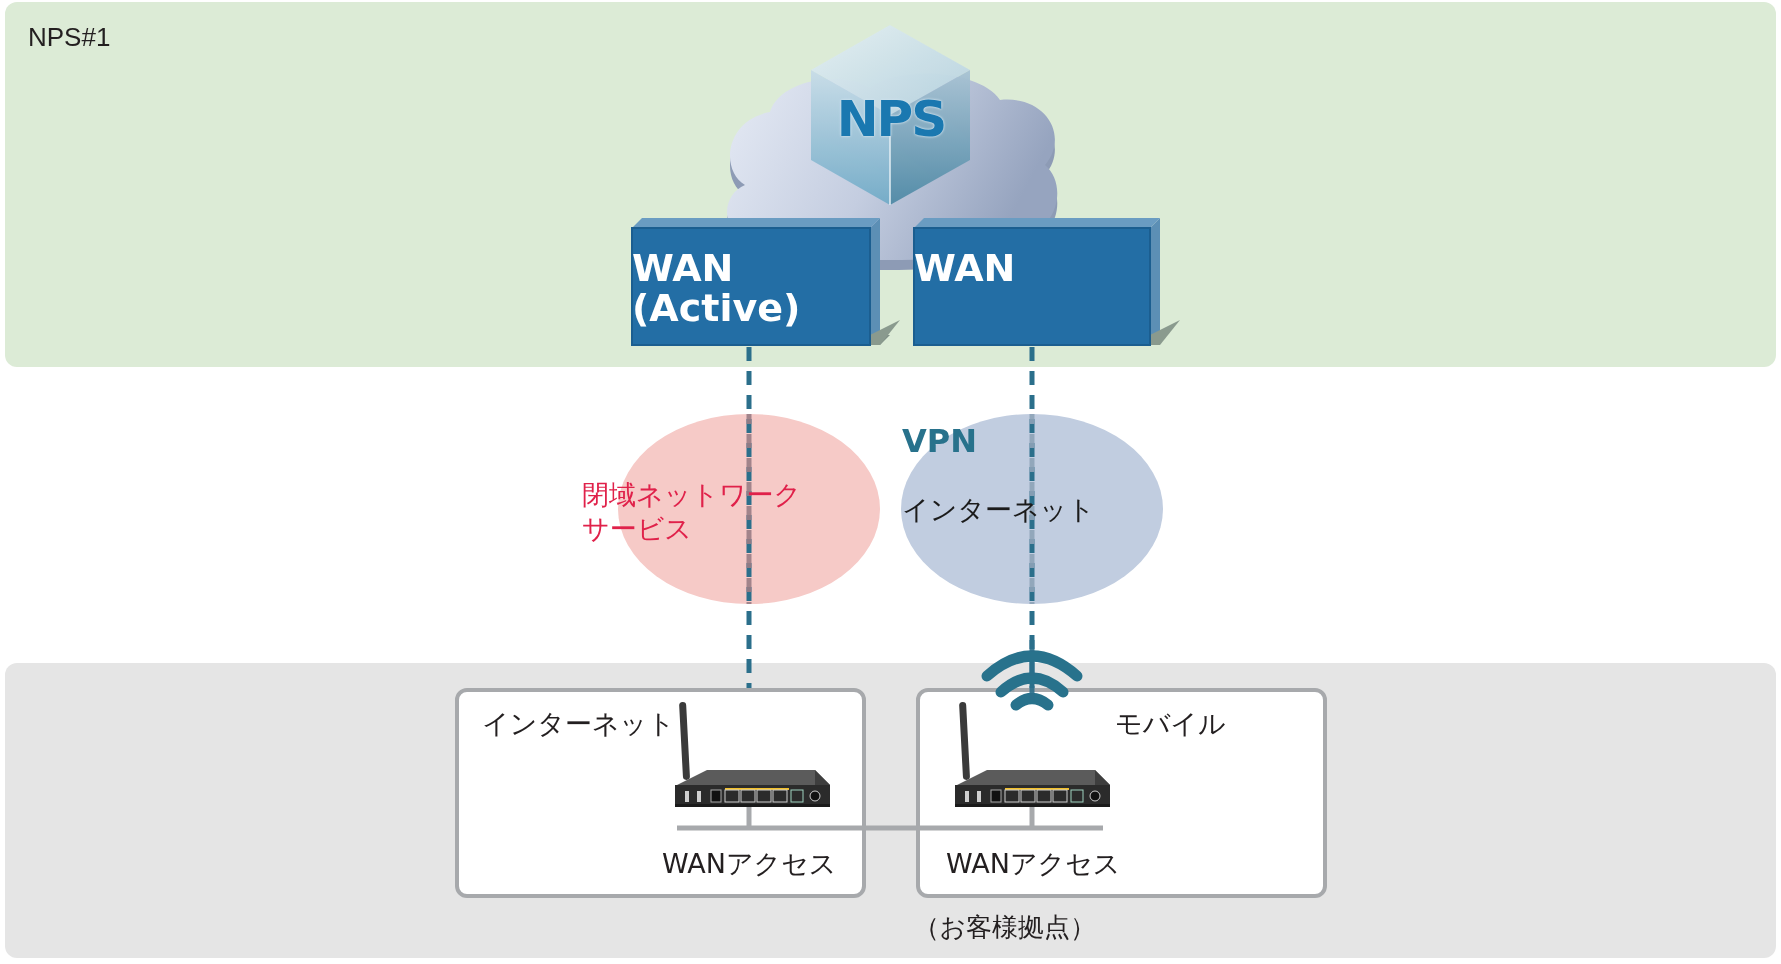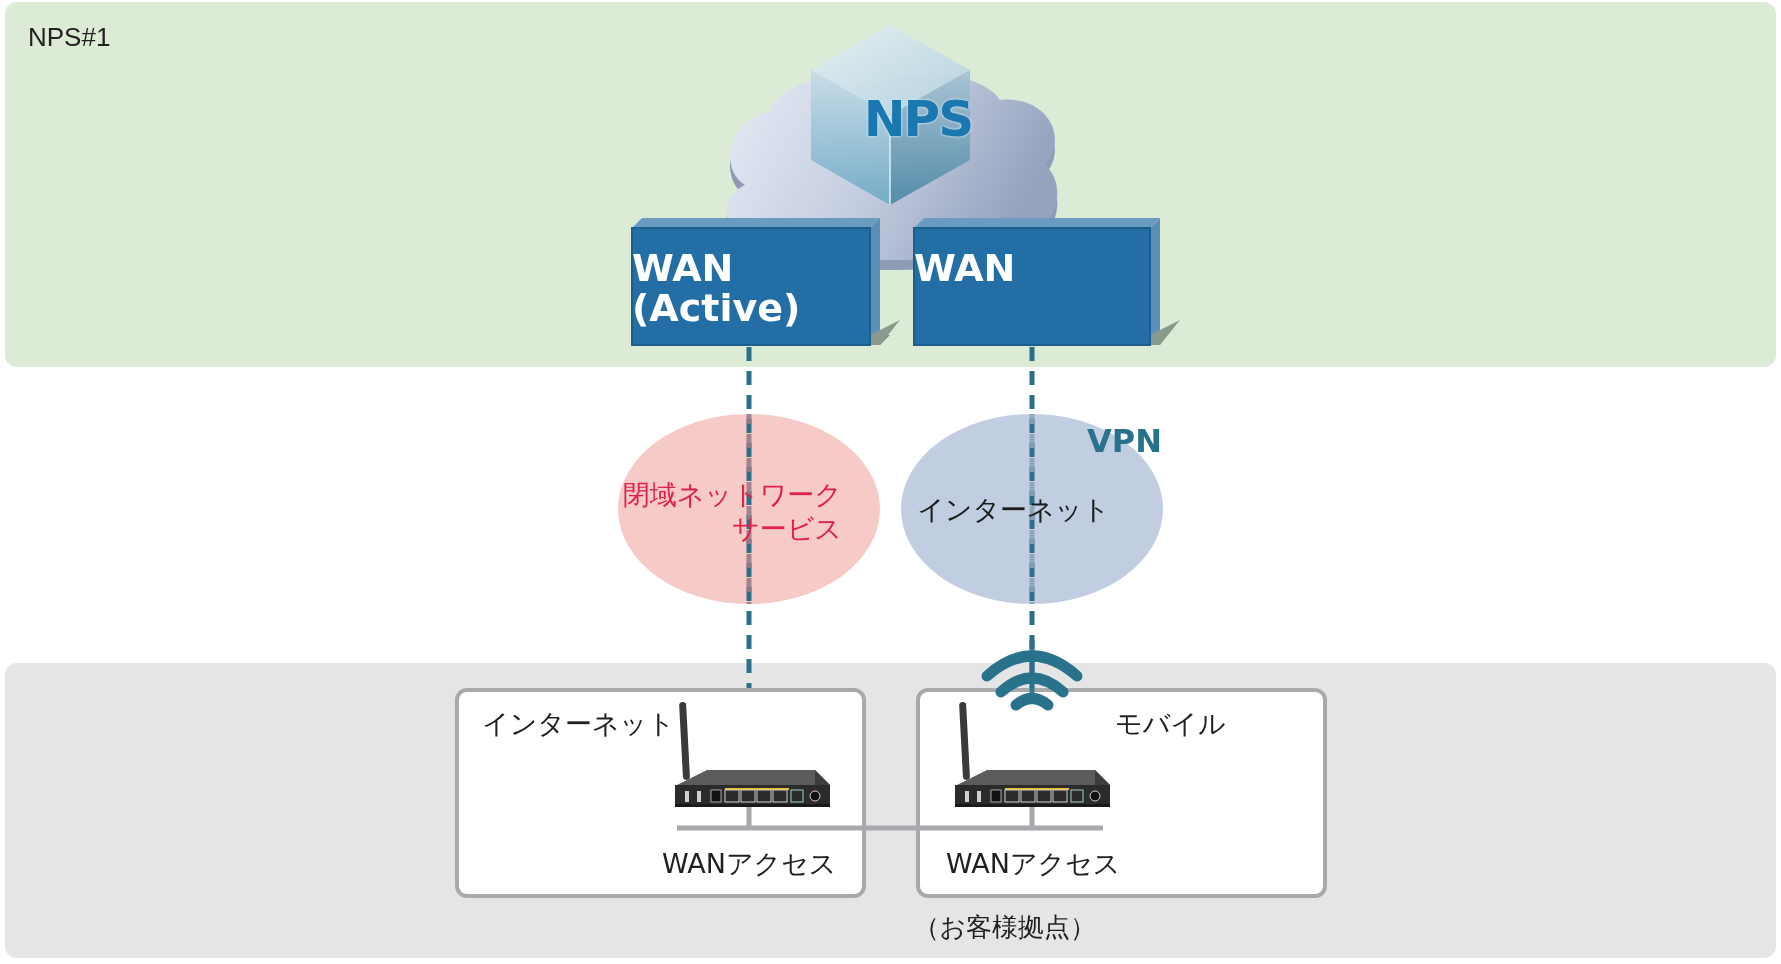--- a/index.html
+++ b/index.html
@@ -5,21 +5,21 @@
   html, body { margin:0; padding:0; background:#ffffff; }
   body { width:1781px; height:964px; position:relative; overflow:hidden;
          font-family:"DejaVu Sans", sans-serif; }
   .abs { position:absolute; }
   .panel-top { left:5px; top:2px; width:1771px; height:365px; background:#dcebd6; border-radius:12px; }
   .panel-bottom { left:5px; top:663px; width:1771px; height:295px; background:#e5e5e5; border-radius:12px; }
   .panel-label { left:28px; top:22px; font-size:26px; color:#231f20; font-family:"Liberation Sans", sans-serif; }
   svg.layer { position:absolute; left:0; top:0; }
   .wan-text { position:absolute; color:#ffffff; font-weight:bold; 
               font-family:"DejaVu Sans", sans-serif; font-size:38px; line-height:40px; }
-  .ellipse-label { position:absolute; text-align:right; font-size:27px; line-height:34px; }
+  .ellipse-label { position:absolute; text-align:left; font-size:27px; line-height:34px; }
   .site-box { position:absolute; background:#ffffff; border:4px solid #a7a9ac; border-radius:12px; box-sizing:border-box; }
   .site-text { position:absolute; font-size:27px; color:#231f20; font-family:"DejaVu Sans", sans-serif; }
   .footer { position:absolute; font-size:26px; color:#231f20; }
 </style>
 </head>
 <body>
 
 <div class="abs panel-top"></div>
 <div class="abs panel-label">NPS#1</div>
 <div class="abs panel-bottom"></div>
@@ -84,21 +84,21 @@
 </svg>
 
 <div class="wan-text" style="left:632px; top:248px; width:238px;">
   <div>WAN</div>
   <div>(Active)</div>
 </div>
 <div class="wan-text" style="left:914px; top:248px; width:236px;">
   <div>WAN</div>
 </div>
 
-<div class="abs" style="left:812px; top:90px; width:158px; text-align:center; font-size:50px; font-weight:bold; color:#1a78b0; letter-spacing:-2px; font-family:'DejaVu Sans', sans-serif; text-shadow:0 0 3px #cfe3ee, 0 0 2px #cfe3ee;padding-left:27px;">NPS</div>
+<div class="abs" style="left:812px; top:90px; width:158px; text-align:center; font-size:50px; font-weight:bold; color:#1a78b0; letter-spacing:-2px; font-family:'DejaVu Sans', sans-serif; text-shadow:0 0 3px #cfe3ee, 0 0 2px #cfe3ee;">NPS</div>
 
 <div class="ellipse-label" style="left:582px; top:478px; width:260px; color:#e0214a;">
   <div>閉域ネットワーク</div>
   <div>サービス</div>
 </div>
 <div class="ellipse-label" style="left:902px; top:424px; width:260px; color:#28728c; font-weight:bold; font-size:32px;">VPN</div>
 <div class="ellipse-label" style="left:902px; top:493px; width:208px; color:#1b1b1b;">インターネット</div>
 
 <div class="site-box" style="left:455px; top:688px; width:411px; height:210px;"></div>
 <div class="site-box" style="left:916px; top:688px; width:411px; height:210px;"></div>

